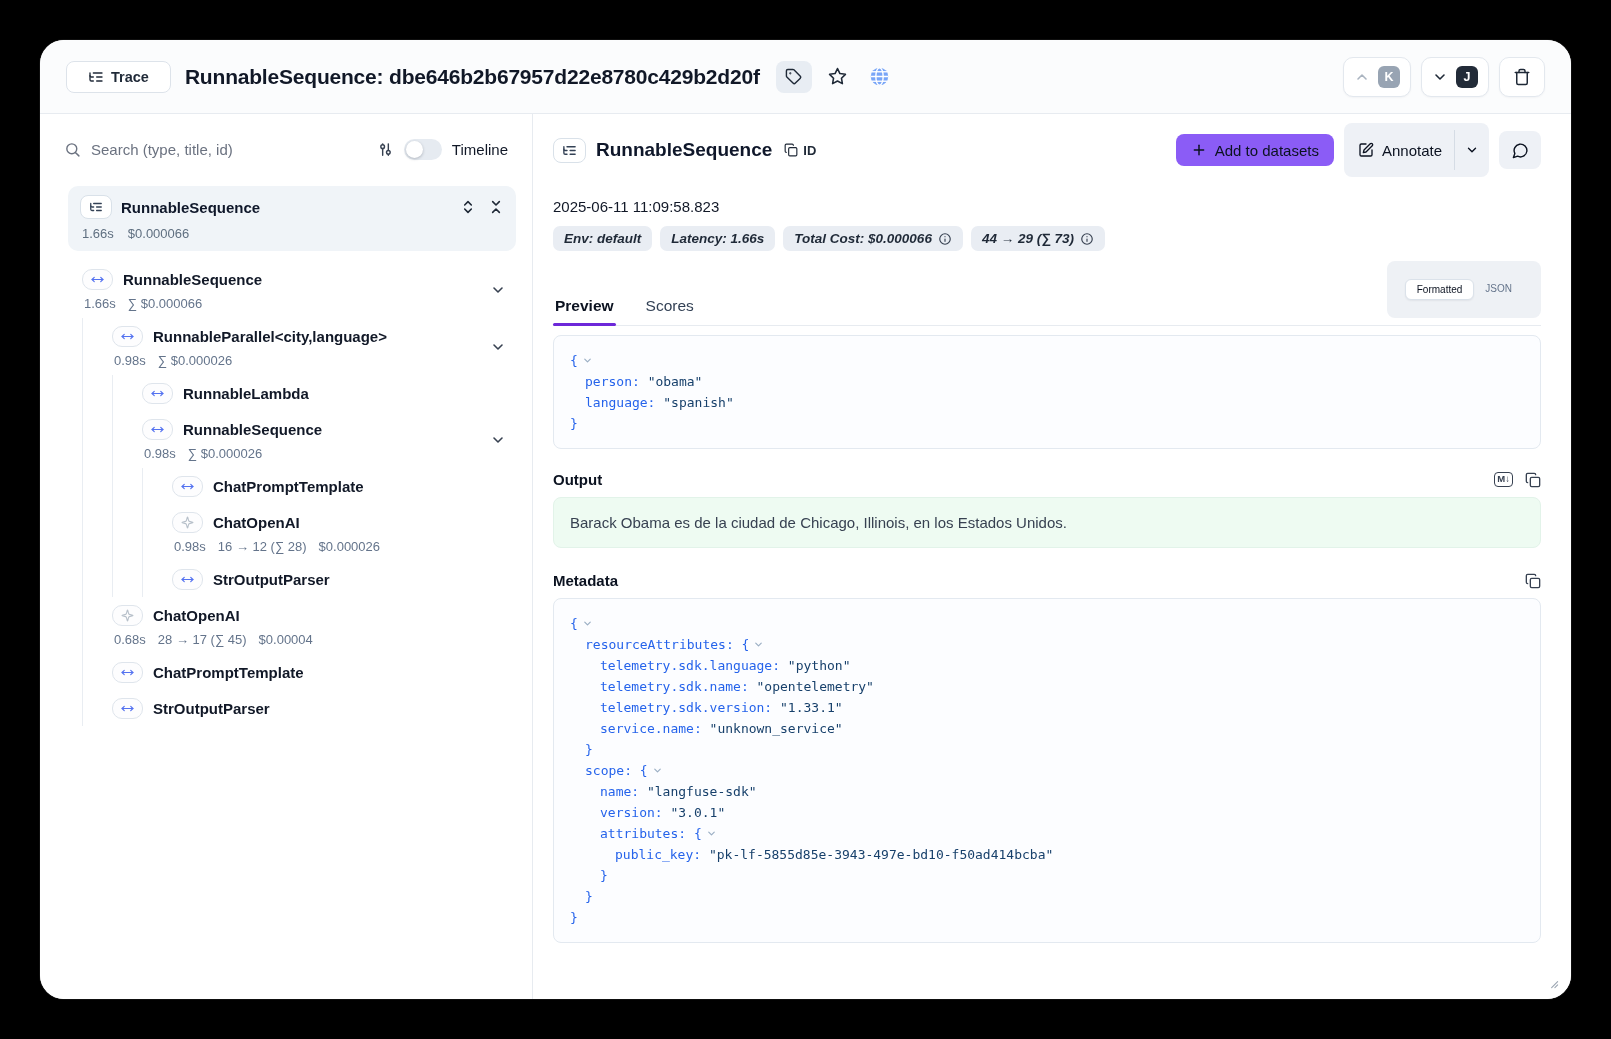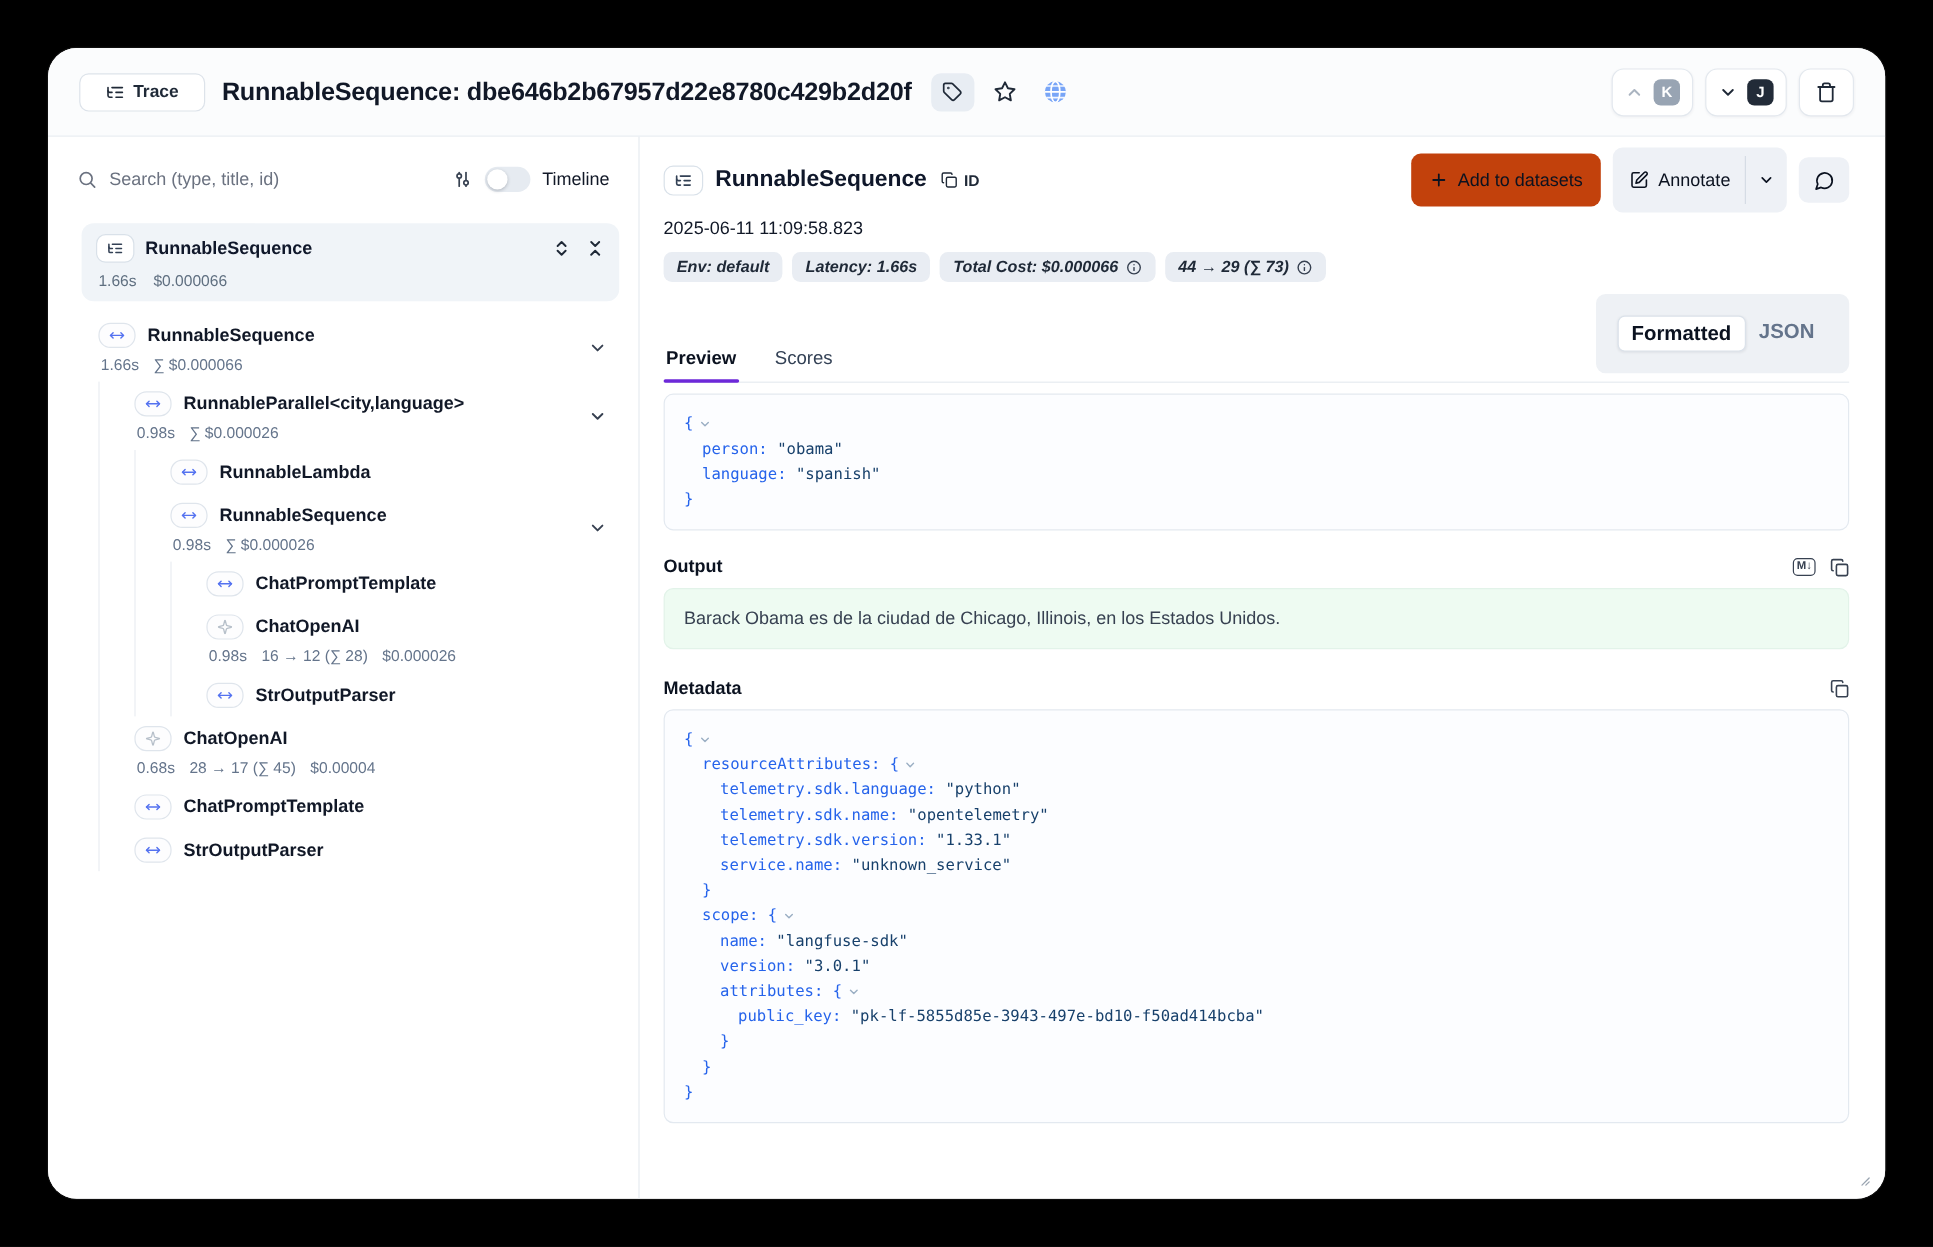--- a/index.html
+++ b/index.html
@@ -71,44 +71,44 @@
   .node-name { font-size:15px; font-weight:700; color:#111827; white-space:nowrap; }
   .row-metrics { margin:6px 0 0 2px; display:flex; gap:12px; font-size:13px; color:#64748b; }
   .row-chevron { position:absolute; right:26px; top:50%; transform:translateY(-50%); color:#374151; }
 
   
   .main { flex:1; padding:16px 30px 0 20px; position:relative; overflow:hidden; }
   .main-header { display:flex; align-items:center; gap:10px; height:40px; }
   .main-title { font-size:19px; font-weight:700; color:#0f172a; }
   .id-btn { display:flex; align-items:center; gap:5px; color:#1f2937; font-size:13px;
     font-weight:700; cursor:pointer; margin-left:2px; }
-  .soft-btn { display:flex; align-items:center; gap:8px; height:44px; padding:0 15px;
-    background:#c2410c; border-radius:8px; font-size:15px; font-weight:500; color:#0b1220; cursor:pointer; }
+  .soft-btn { display:flex; align-items:center; gap:8px; height:32px; padding:0 15px;
+    background:#8b5cf6; border-radius:8px; font-size:15px; font-weight:500; color:#0b1220; cursor:pointer; }
   .split-btn { display:flex; align-items:stretch; background:#eef1f6; border-radius:8px; overflow:hidden; }
   .split-main { display:flex; align-items:center; gap:8px; padding:0 12px 0 14px;
     height:54px; font-size:15px; font-weight:500; color:#0b1220; cursor:pointer; }
   .split-divider { width:1px; background:#d5dce5; margin:7px 0; }
   .split-caret { width:34px; display:flex; align-items:center; justify-content:center; color:#0b1220; cursor:pointer; }
   .comment-btn { width:42px; height:38px; background:#eef1f6; border-radius:8px;
     display:flex; align-items:center; justify-content:center; color:#0b1220; cursor:pointer; }
   .actions { display:flex; align-items:center; gap:10px; }
 
-  .timestamp { margin-top:12px; font-size:15px; color:#111827; }
+  .timestamp { margin-top:28px; font-size:15px; color:#111827; }
   .badge-row { margin-top:11px; display:flex; gap:8px;font-style:italic; }
   .meta-badge { display:flex; align-items:center; gap:6px; background:#e9edf3; border-radius:7px;
     padding:5px 11px; font-size:13.5px; font-weight:700; color:#1f2937; }
   .meta-badge .info { color:#374151; display:flex; }
 
   .tabs-row { margin-top:10px; border-bottom:1px solid #e7ebf0; display:flex; align-items:flex-end; }
   .tab { padding:6px 2px 10px; margin-right:28px; font-size:15.5px; color:#334155; position:relative; cursor:pointer; }
   .tab.active { color:#0b1220; font-weight:700; }
   .tab.active::after { content:""; position:absolute; left:0; right:0; bottom:-1px; height:3px;
     background:var(--accent,#6d28d9); border-radius:2px; }
   .format-toggle { margin-bottom:7px; background:#eef1f5; border-radius:8px; padding:18px;
-    display:flex; font-size:17px; font-weight:700; }
+    display:flex; font-size:10px; font-weight:400; }
   .chip { padding:4px 11px; border-radius:6px; color:#64748b; cursor:pointer; }
   .chip.active { background:#fff; color:#0b1220; border:1px solid #dbe2ea; box-shadow:0 1px 2px rgba(16,24,40,.06); }
 
   .section-head { display:flex; align-items:center; font-size:15px; font-weight:700; color:#0b1220; }
   .head-icons { margin-left:auto; display:flex; align-items:center; gap:12px; color:#374151; }
   .head-icons > * { cursor:pointer; }
   .md-chip { border:1.5px solid #374151; border-radius:4px; font-size:9.5px; font-weight:700;
     padding:1px 2px; color:#374151; line-height:1.1; }
 
   .code-box { margin-top:9px; border:1px solid #e3e9f0; background:#fcfdff; border-radius:8px;

